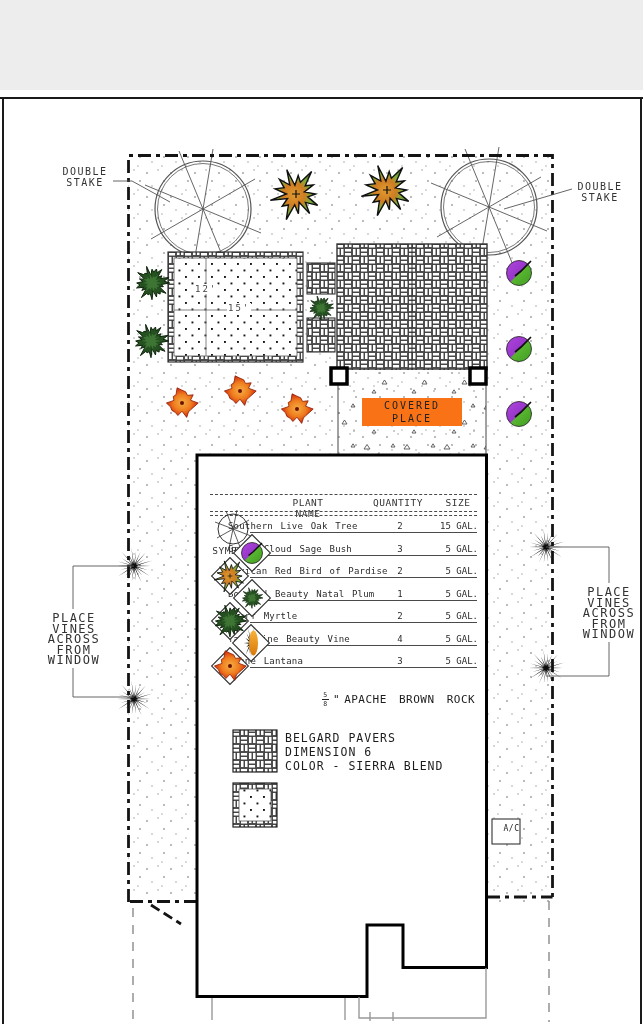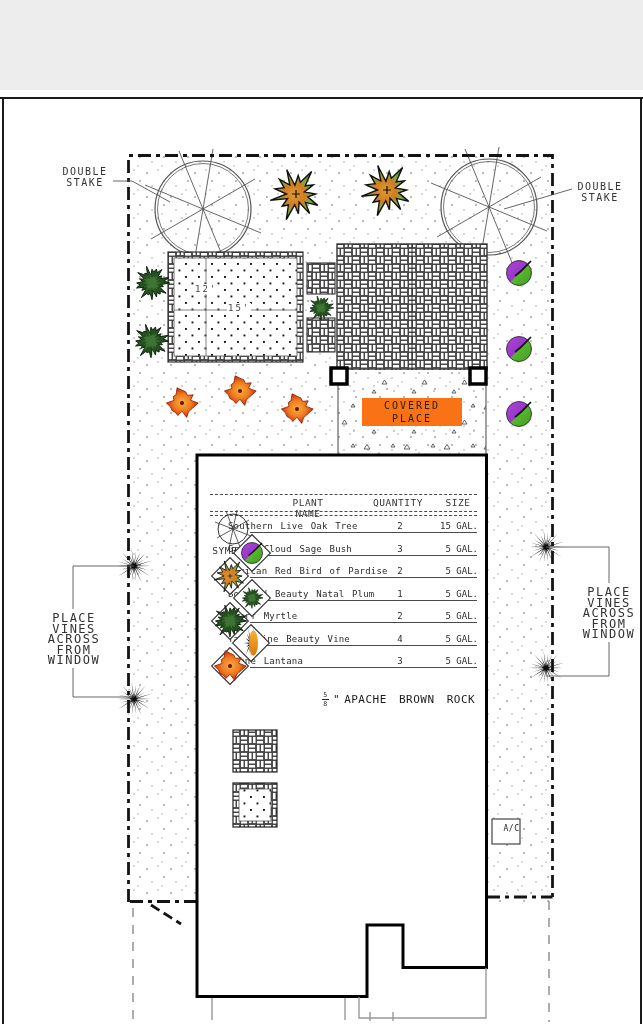--- a/index.html
+++ b/index.html
@@ -357,13 +357,18 @@
 
   <div class="ov rock">
     <span class="frac">
       <span>5</span>
       <span class="bar"></span>
       <span>8</span>
     </span>
     <span>"</span>
     <span>APACHE BROWN ROCK</span>
   </div>
+  <div class="ov note" style="left:285px;top:731px;">
+    <div>BELGARD PAVERS</div>
+    <div>DIMENSION 6</div>
+    <div>COLOR - SIERRA BLEND</div>
+  </div>
 </div>
 
 </body></html>

